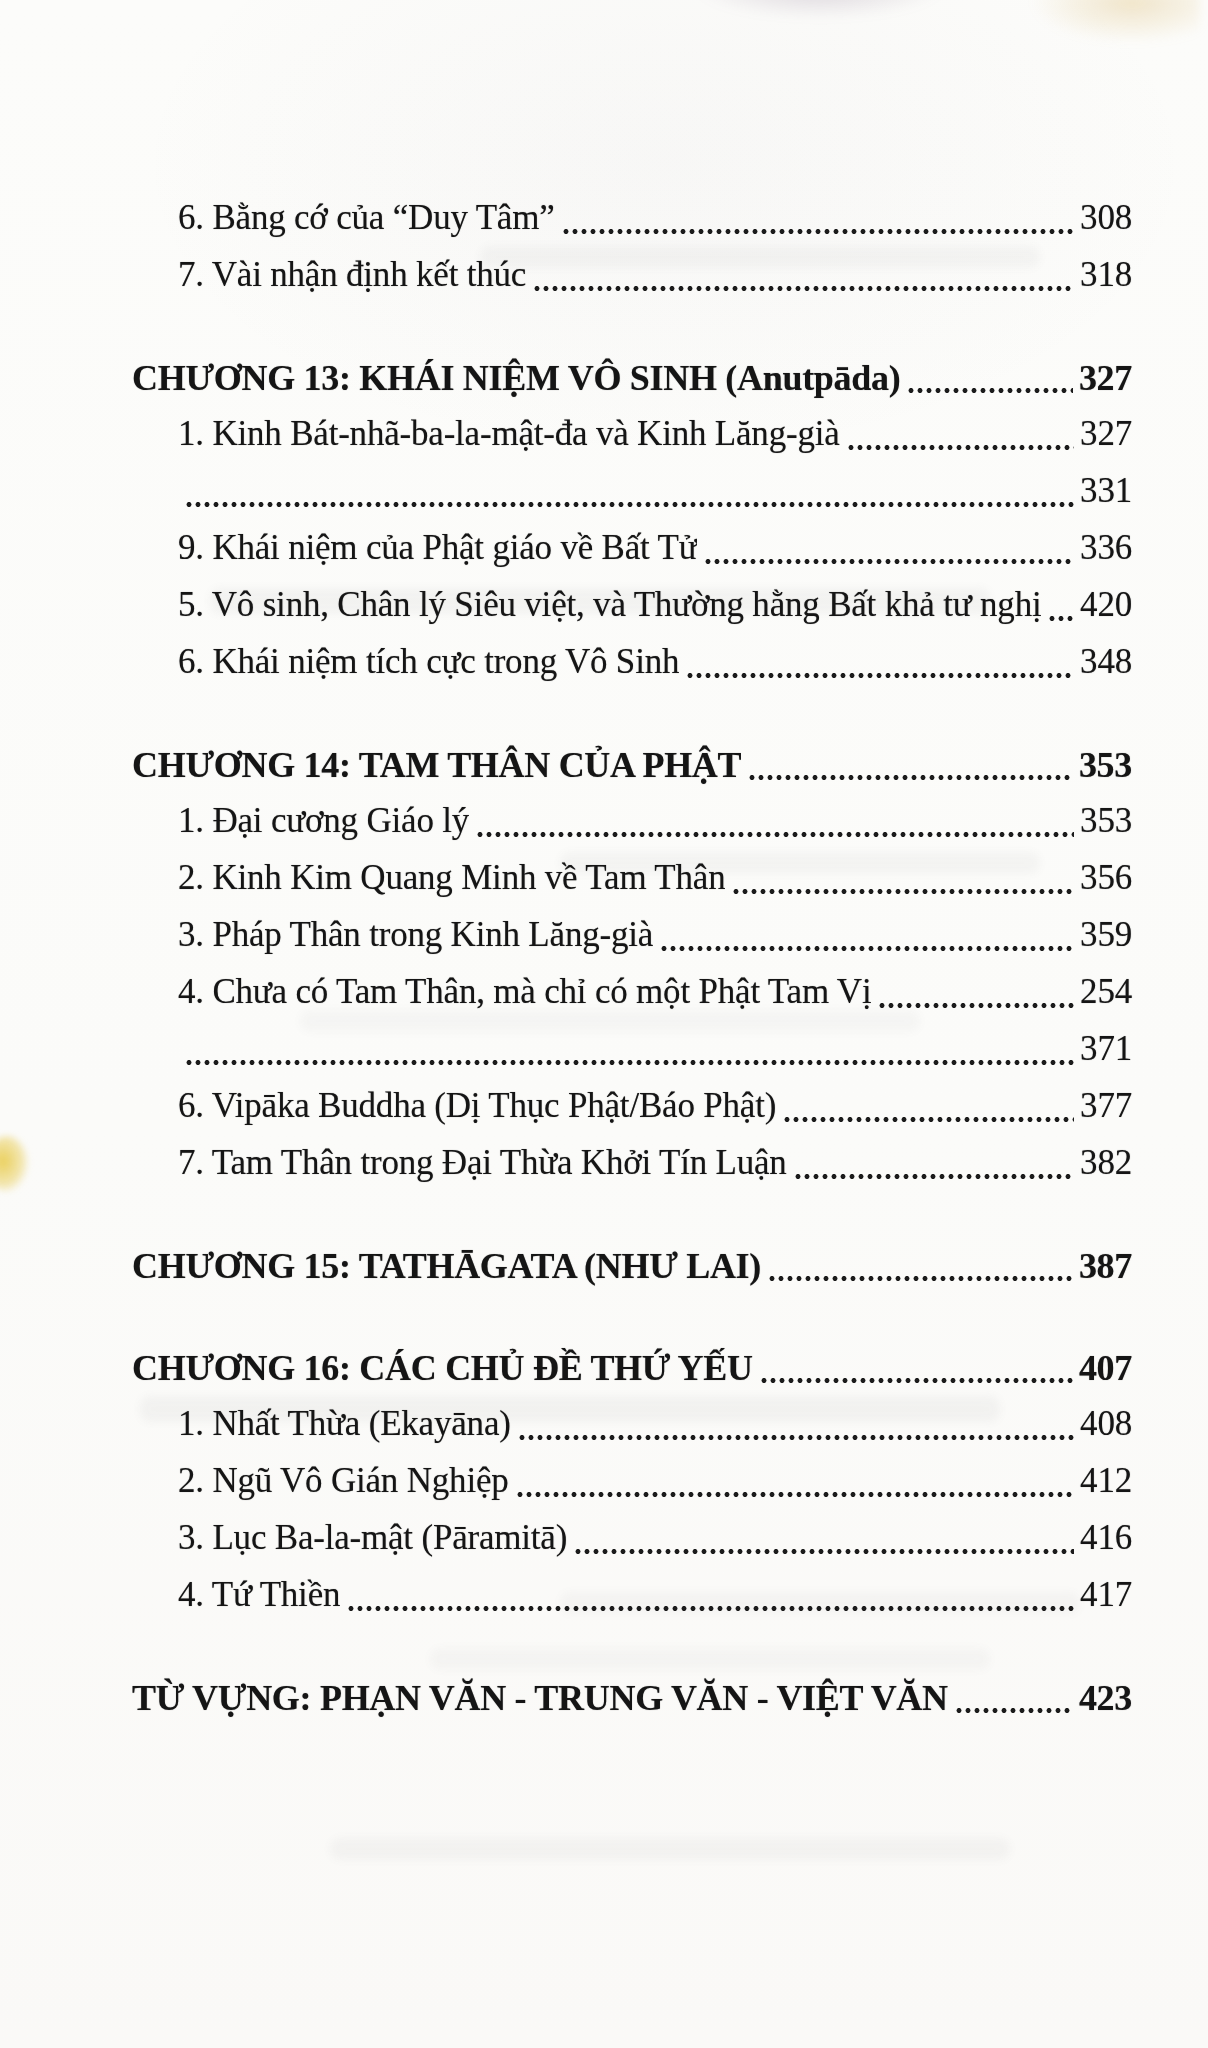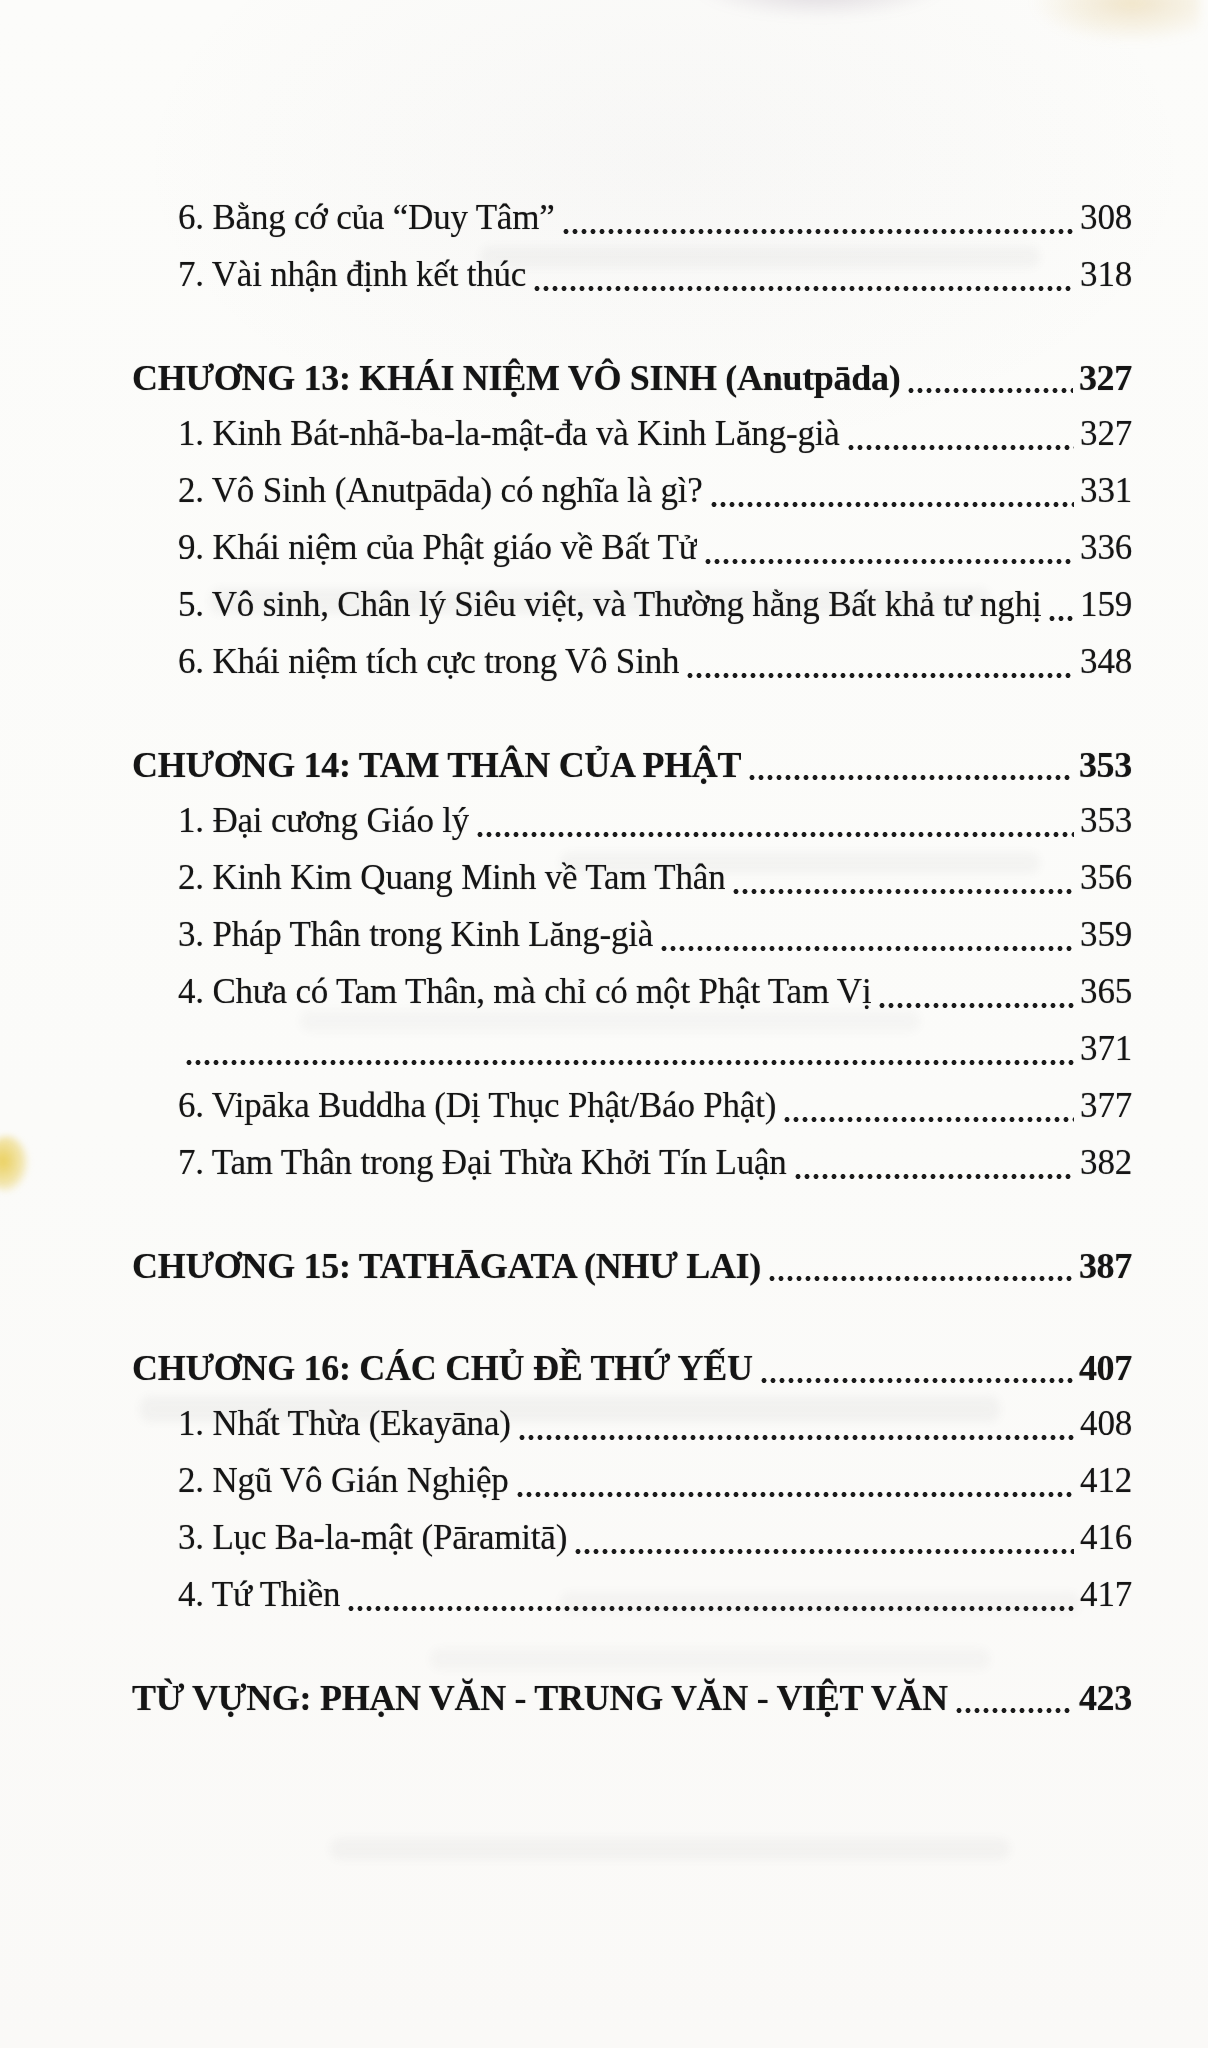--- a/index.html
+++ b/index.html
@@ -115,33 +115,32 @@
     <span class="label">CHƯƠNG 13: KHÁI NIỆM VÔ SINH (Anutpāda)</span>
     <span class="leader"></span>
     <span class="pagenum">327</span>
   </div>
         <div class="toc-row item">
     <span class="label">1. Kinh Bát-nhã-ba-la-mật-đa và Kinh Lăng-già</span>
     <span class="leader"></span>
     <span class="pagenum">327</span>
   </div>
         <div class="toc-row item">
-    <span class="label">2. Vô Sinh (Anutpāda) có nghĩa là gì?</span>
     <span class="leader"></span>
     <span class="pagenum">331</span>
   </div>
         <div class="toc-row item">
     <span class="label">9. Khái niệm của Phật giáo về Bất Tử</span>
     <span class="leader"></span>
     <span class="pagenum">336</span>
   </div>
         <div class="toc-row item">
     <span class="label">5. Vô sinh, Chân lý Siêu việt, và Thường hằng Bất khả tư nghị</span>
     <span class="leader"></span>
-    <span class="pagenum">159</span>
+    <span class="pagenum">420</span>
   </div>
         <div class="toc-row item">
     <span class="label">6. Khái niệm tích cực trong Vô Sinh</span>
     <span class="leader"></span>
     <span class="pagenum">348</span>
   </div>
       </section>
       <section class="toc-section">
         <div class="toc-row chapter-heading">
     <span class="label">CHƯƠNG 14: TAM THÂN CỦA PHẬT</span>
@@ -159,21 +158,21 @@
     <span class="pagenum">356</span>
   </div>
         <div class="toc-row item">
     <span class="label">3. Pháp Thân trong Kinh Lăng-già</span>
     <span class="leader"></span>
     <span class="pagenum">359</span>
   </div>
         <div class="toc-row item">
     <span class="label">4. Chưa có Tam Thân, mà chỉ có một Phật Tam Vị</span>
     <span class="leader"></span>
-    <span class="pagenum">365</span>
+    <span class="pagenum">254</span>
   </div>
         <div class="toc-row item">
     <span class="leader"></span>
     <span class="pagenum">371</span>
   </div>
         <div class="toc-row item">
     <span class="label">6. Vipāka Buddha (Dị Thục Phật/Báo Phật)</span>
     <span class="leader"></span>
     <span class="pagenum">377</span>
   </div>

